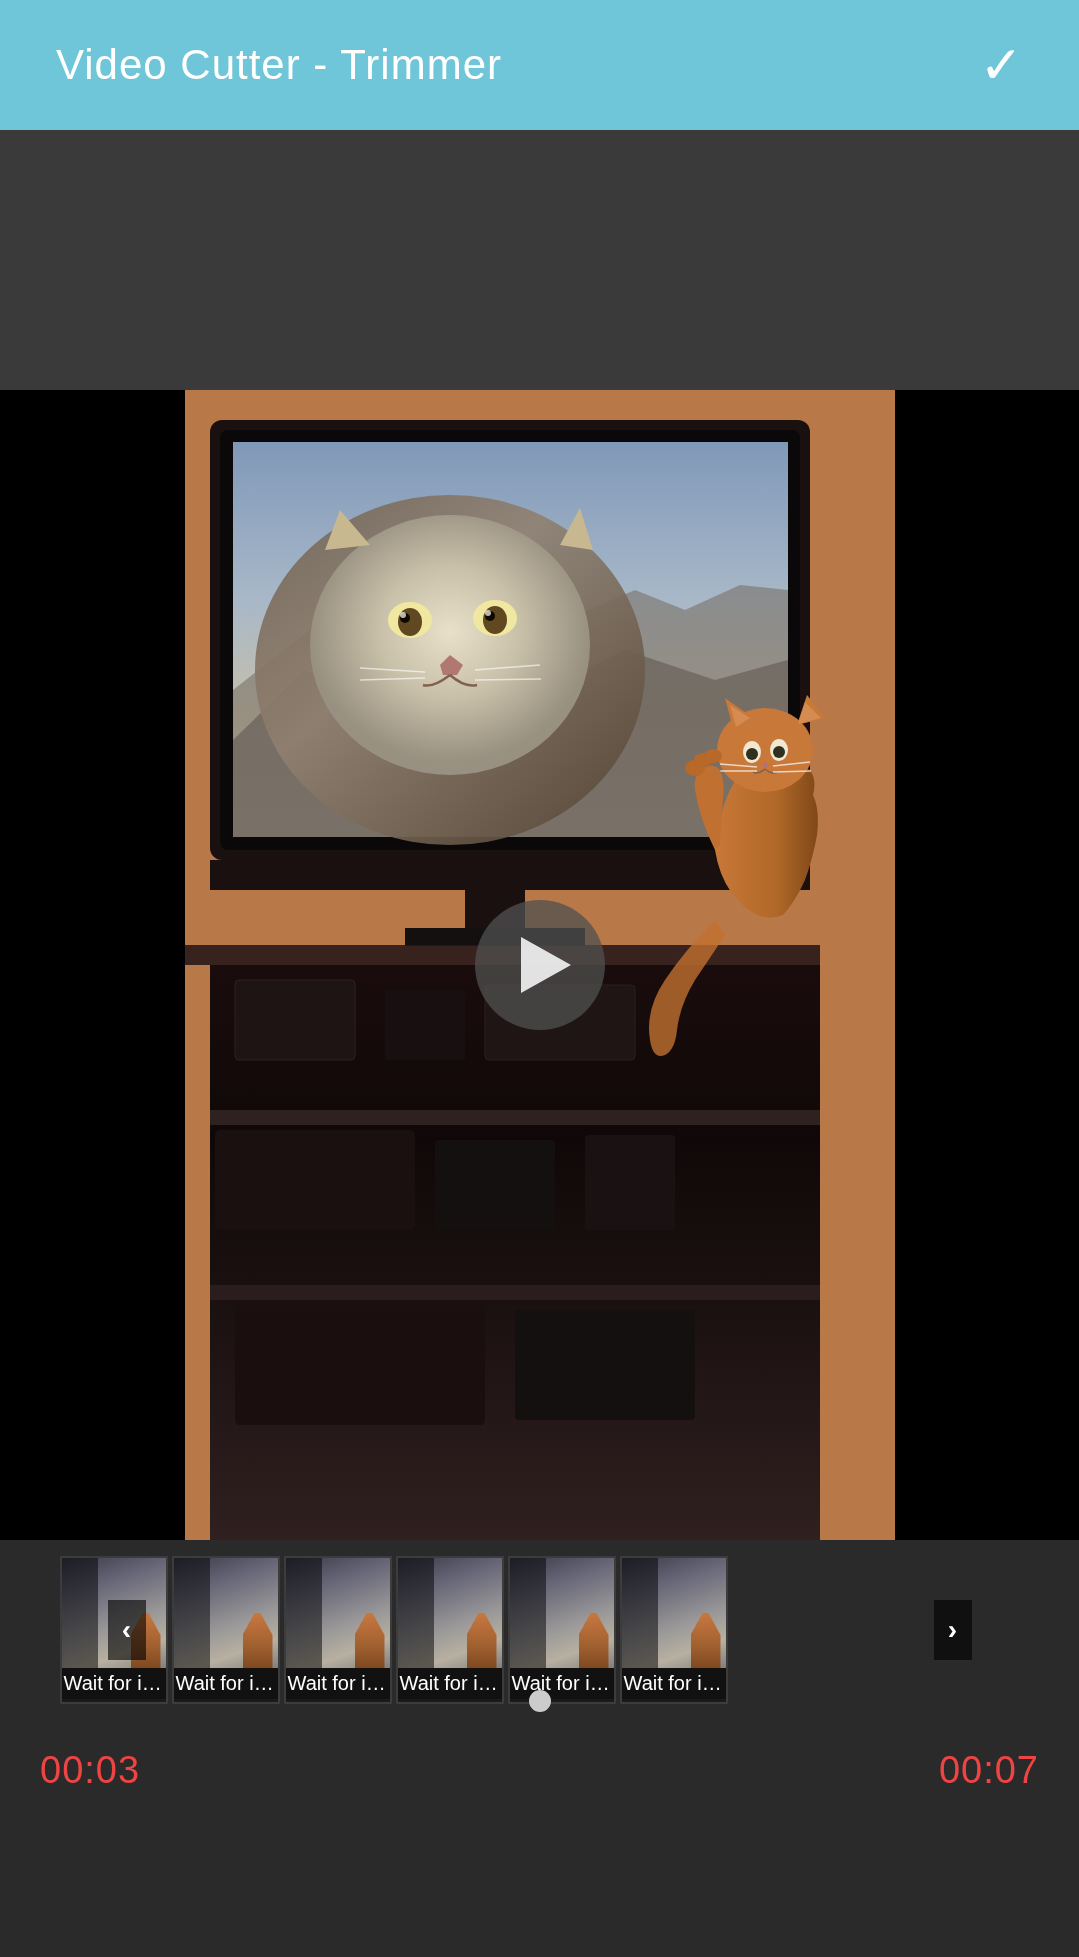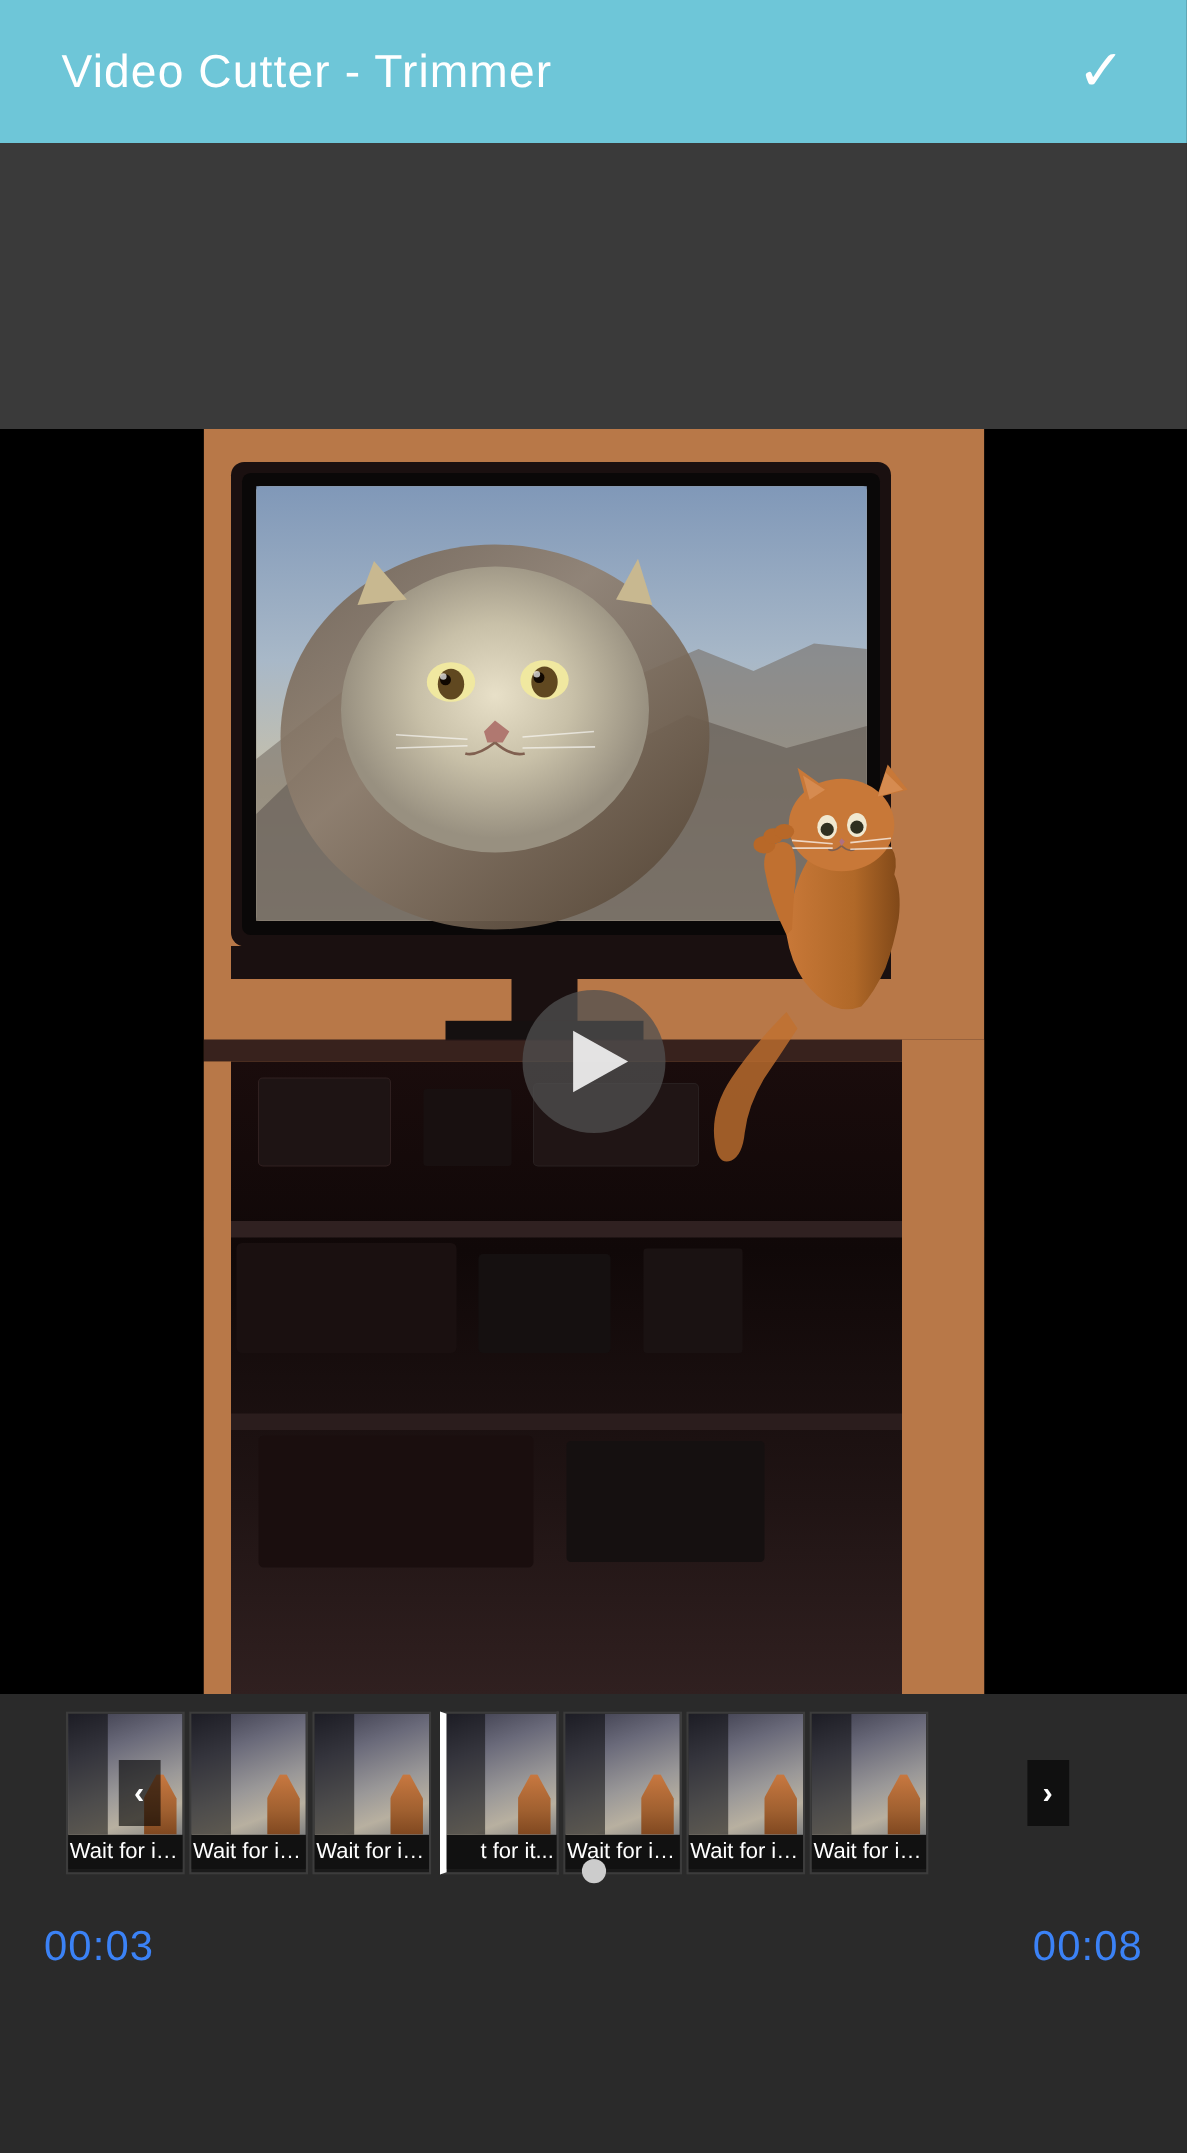--- a/index.html
+++ b/index.html
@@ -219,21 +219,21 @@
       width: 100%;
       height: 100px;
       background: #2a2a2a;
       display: flex;
       align-items: center;
       justify-content: space-between;
       padding: 0 40px;
     }
 
     .time-label {
-      color: #3b82f6;
+      color: #ef4444;
       font-size: 38px;
       font-weight: 400;
       letter-spacing: 1px;
     }
 
     
     .bottom-space {
       width: 100%;
       background: #2a2a2a;
       flex: 1;
@@ -413,24 +413,20 @@
     <div class="thumbnail-item">
       <div class="thumb-img"></div>
       <div class="thumb-label">Wait for it...</div>
     </div>
 
     <div class="thumbnail-item">
       <div class="thumb-img"></div>
       <div class="thumb-label">Wait for it...</div>
     </div>
 
-    <div class="thumbnail-item bracket-left" style="margin-left: 4px;">
-      <div class="thumb-img"></div>
-      <div class="thumb-label">t for it...</div>
-    </div>
 
     <div class="thumbnail-item">
       <div class="thumb-img"></div>
       <div class="thumb-label">Wait for it...</div>
     </div>
 
     <div class="thumbnail-item">
       <div class="thumb-img"></div>
       <div class="thumb-label">Wait for it...</div>
     </div>
@@ -445,16 +441,16 @@
       <span style="font-size:28px;font-weight:bold;">›</span>
     </div>
 
   </div>
 
   <div class="scrubber-dot"></div>
 </div>
 
 <div class="time-bar">
   <span class="time-label">00:03</span>
-  <span class="time-label">00:08</span>
+  <span class="time-label">00:07</span>
 </div>
 
 <div class="bottom-space" style="height: calc(1957px - 130px - 260px - 1150px - 180px - 100px);"></div>
 
 </body></html>

